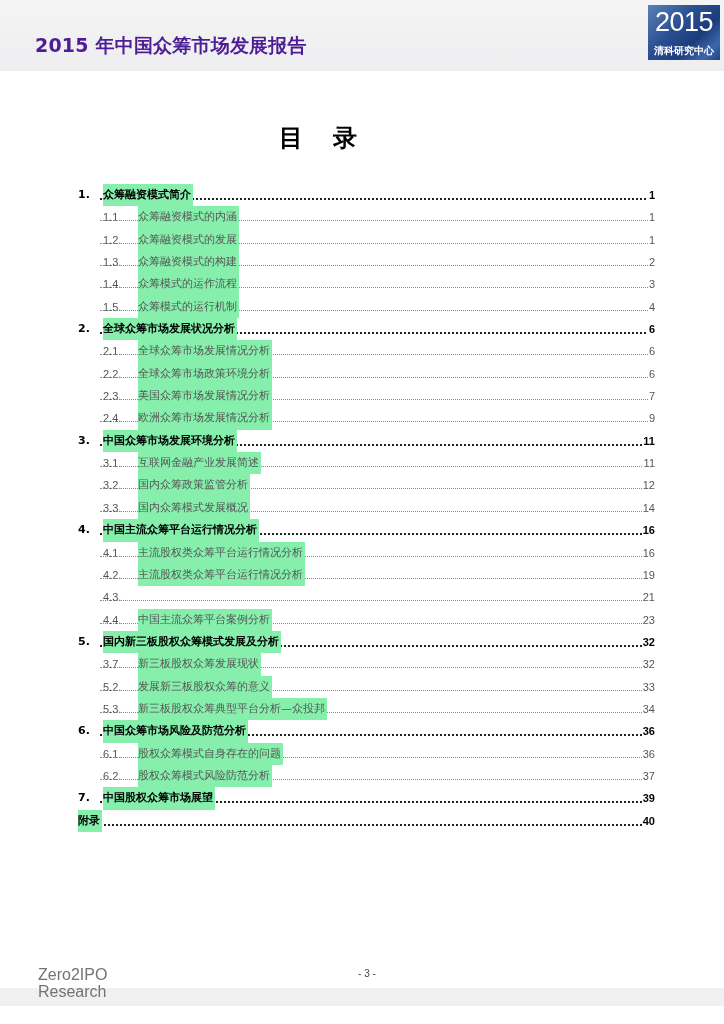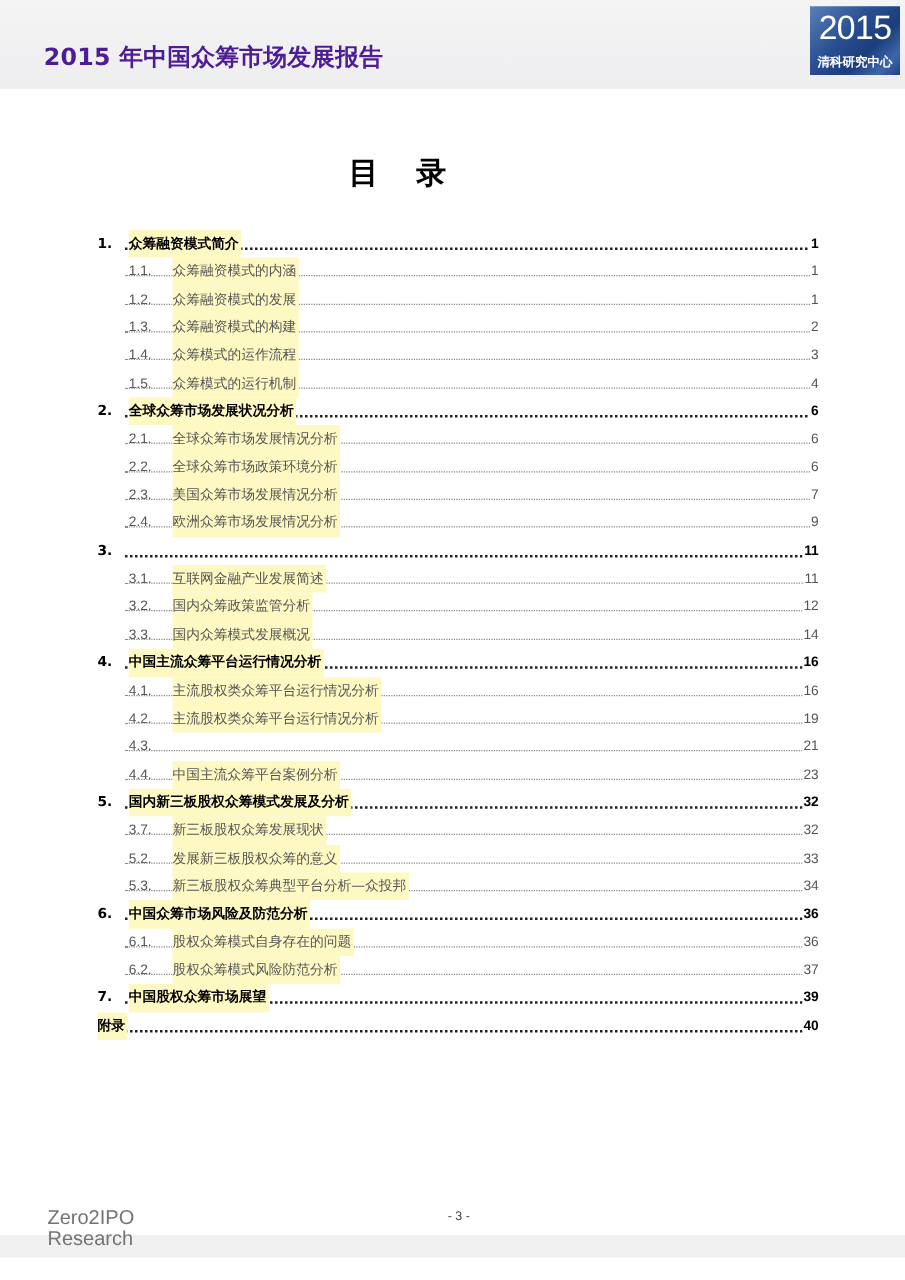--- a/index.html
+++ b/index.html
@@ -103,21 +103,21 @@
       position: absolute;
       top: 0;
       line-height: 22.35px;
     }
     .l1 .toc-num { left: 78px; }
     .l2 .toc-num { left: 103px; font-family: "Liberation Sans", sans-serif; }
     .toc-text {
       position: absolute;
       top: 0;
       line-height: 22.35px;
-      background: #fef9c3;
+      background: #86efac;
       padding-right: 2px;
       z-index: 2;
     }
     .l1 .toc-text { left: 103px; }
     .l2 .toc-text { left: 138px; }
     .app .toc-text { left: 78px; }
     .toc-dots {
       position: absolute;
       left: 100px;
       right: 74px;
@@ -243,20 +243,21 @@
       <span class="toc-page">7</span>
     </div>
     <div class="toc-row l2">
       <span class="toc-num">2.4.</span>
       <span class="toc-text">欧洲众筹市场发展情况分析</span>
       <span class="toc-dots"></span>
       <span class="toc-page">9</span>
     </div>
     <div class="toc-row l1">
       <span class="toc-num">3.</span>
+      <span class="toc-text">中国众筹市场发展环境分析</span>
       <span class="toc-dots"></span>
       <span class="toc-page">11</span>
     </div>
     <div class="toc-row l2">
       <span class="toc-num">3.1.</span>
       <span class="toc-text">互联网金融产业发展简述</span>
       <span class="toc-dots"></span>
       <span class="toc-page">11</span>
     </div>
     <div class="toc-row l2">

